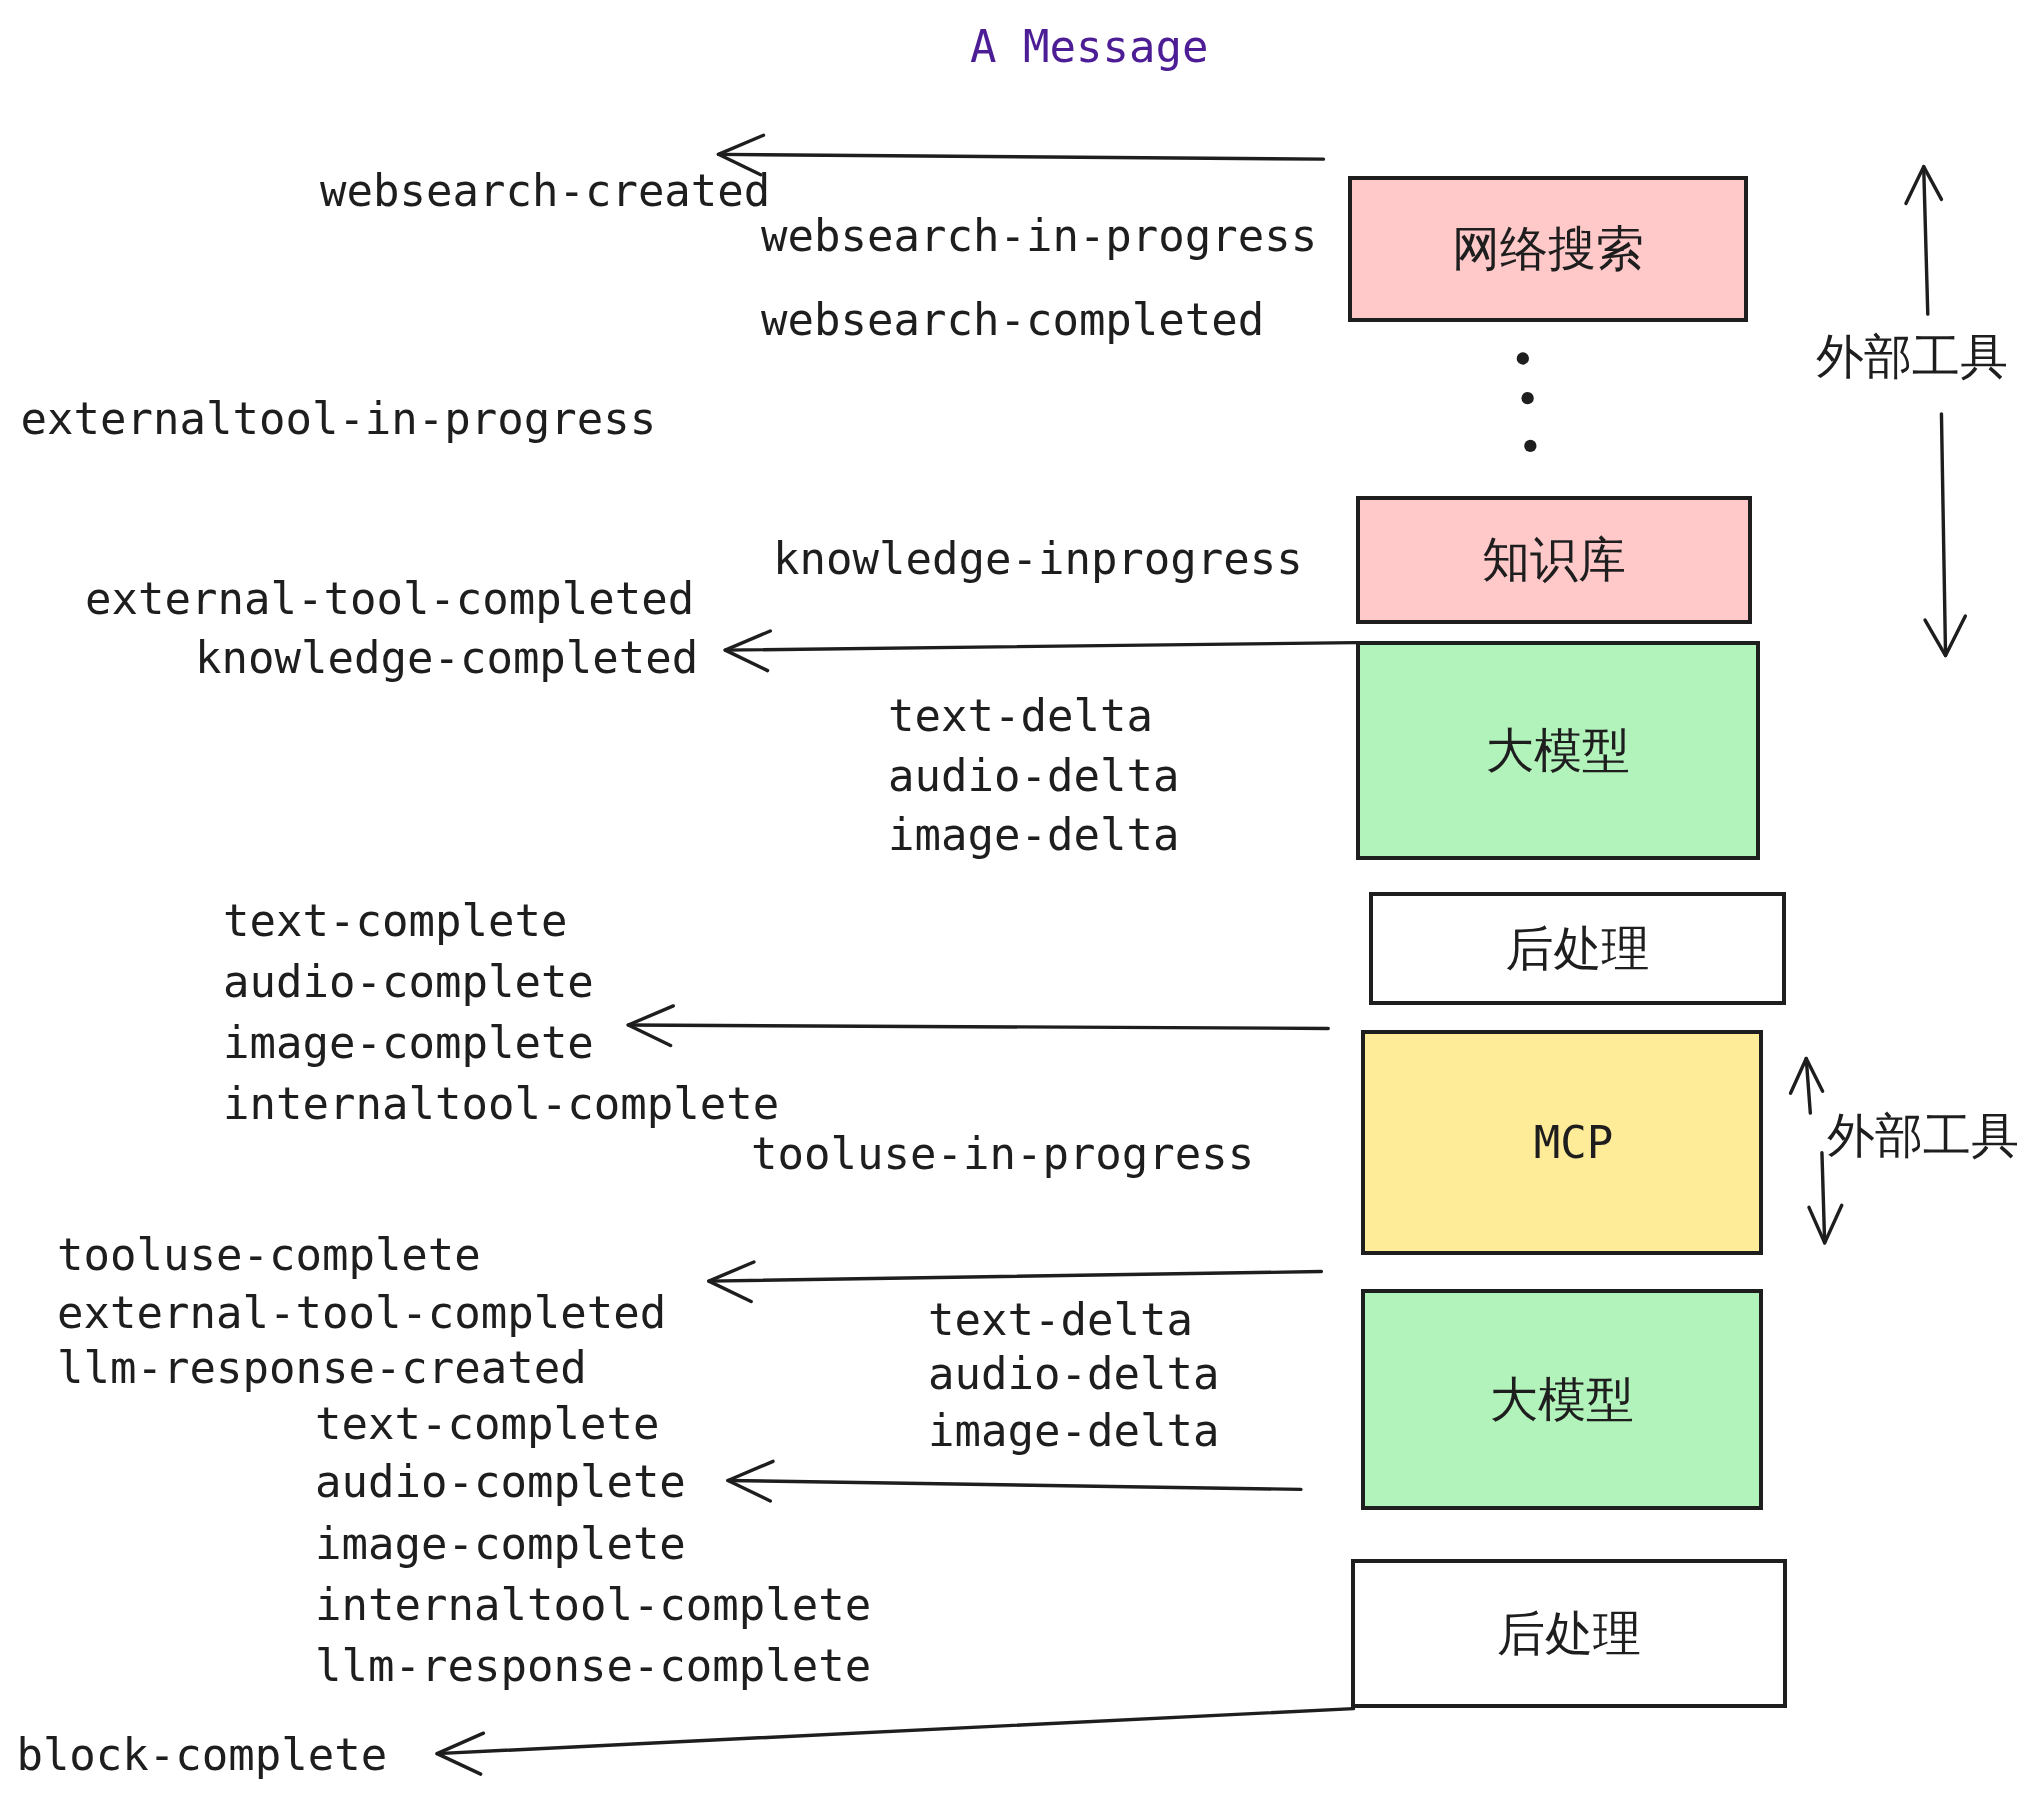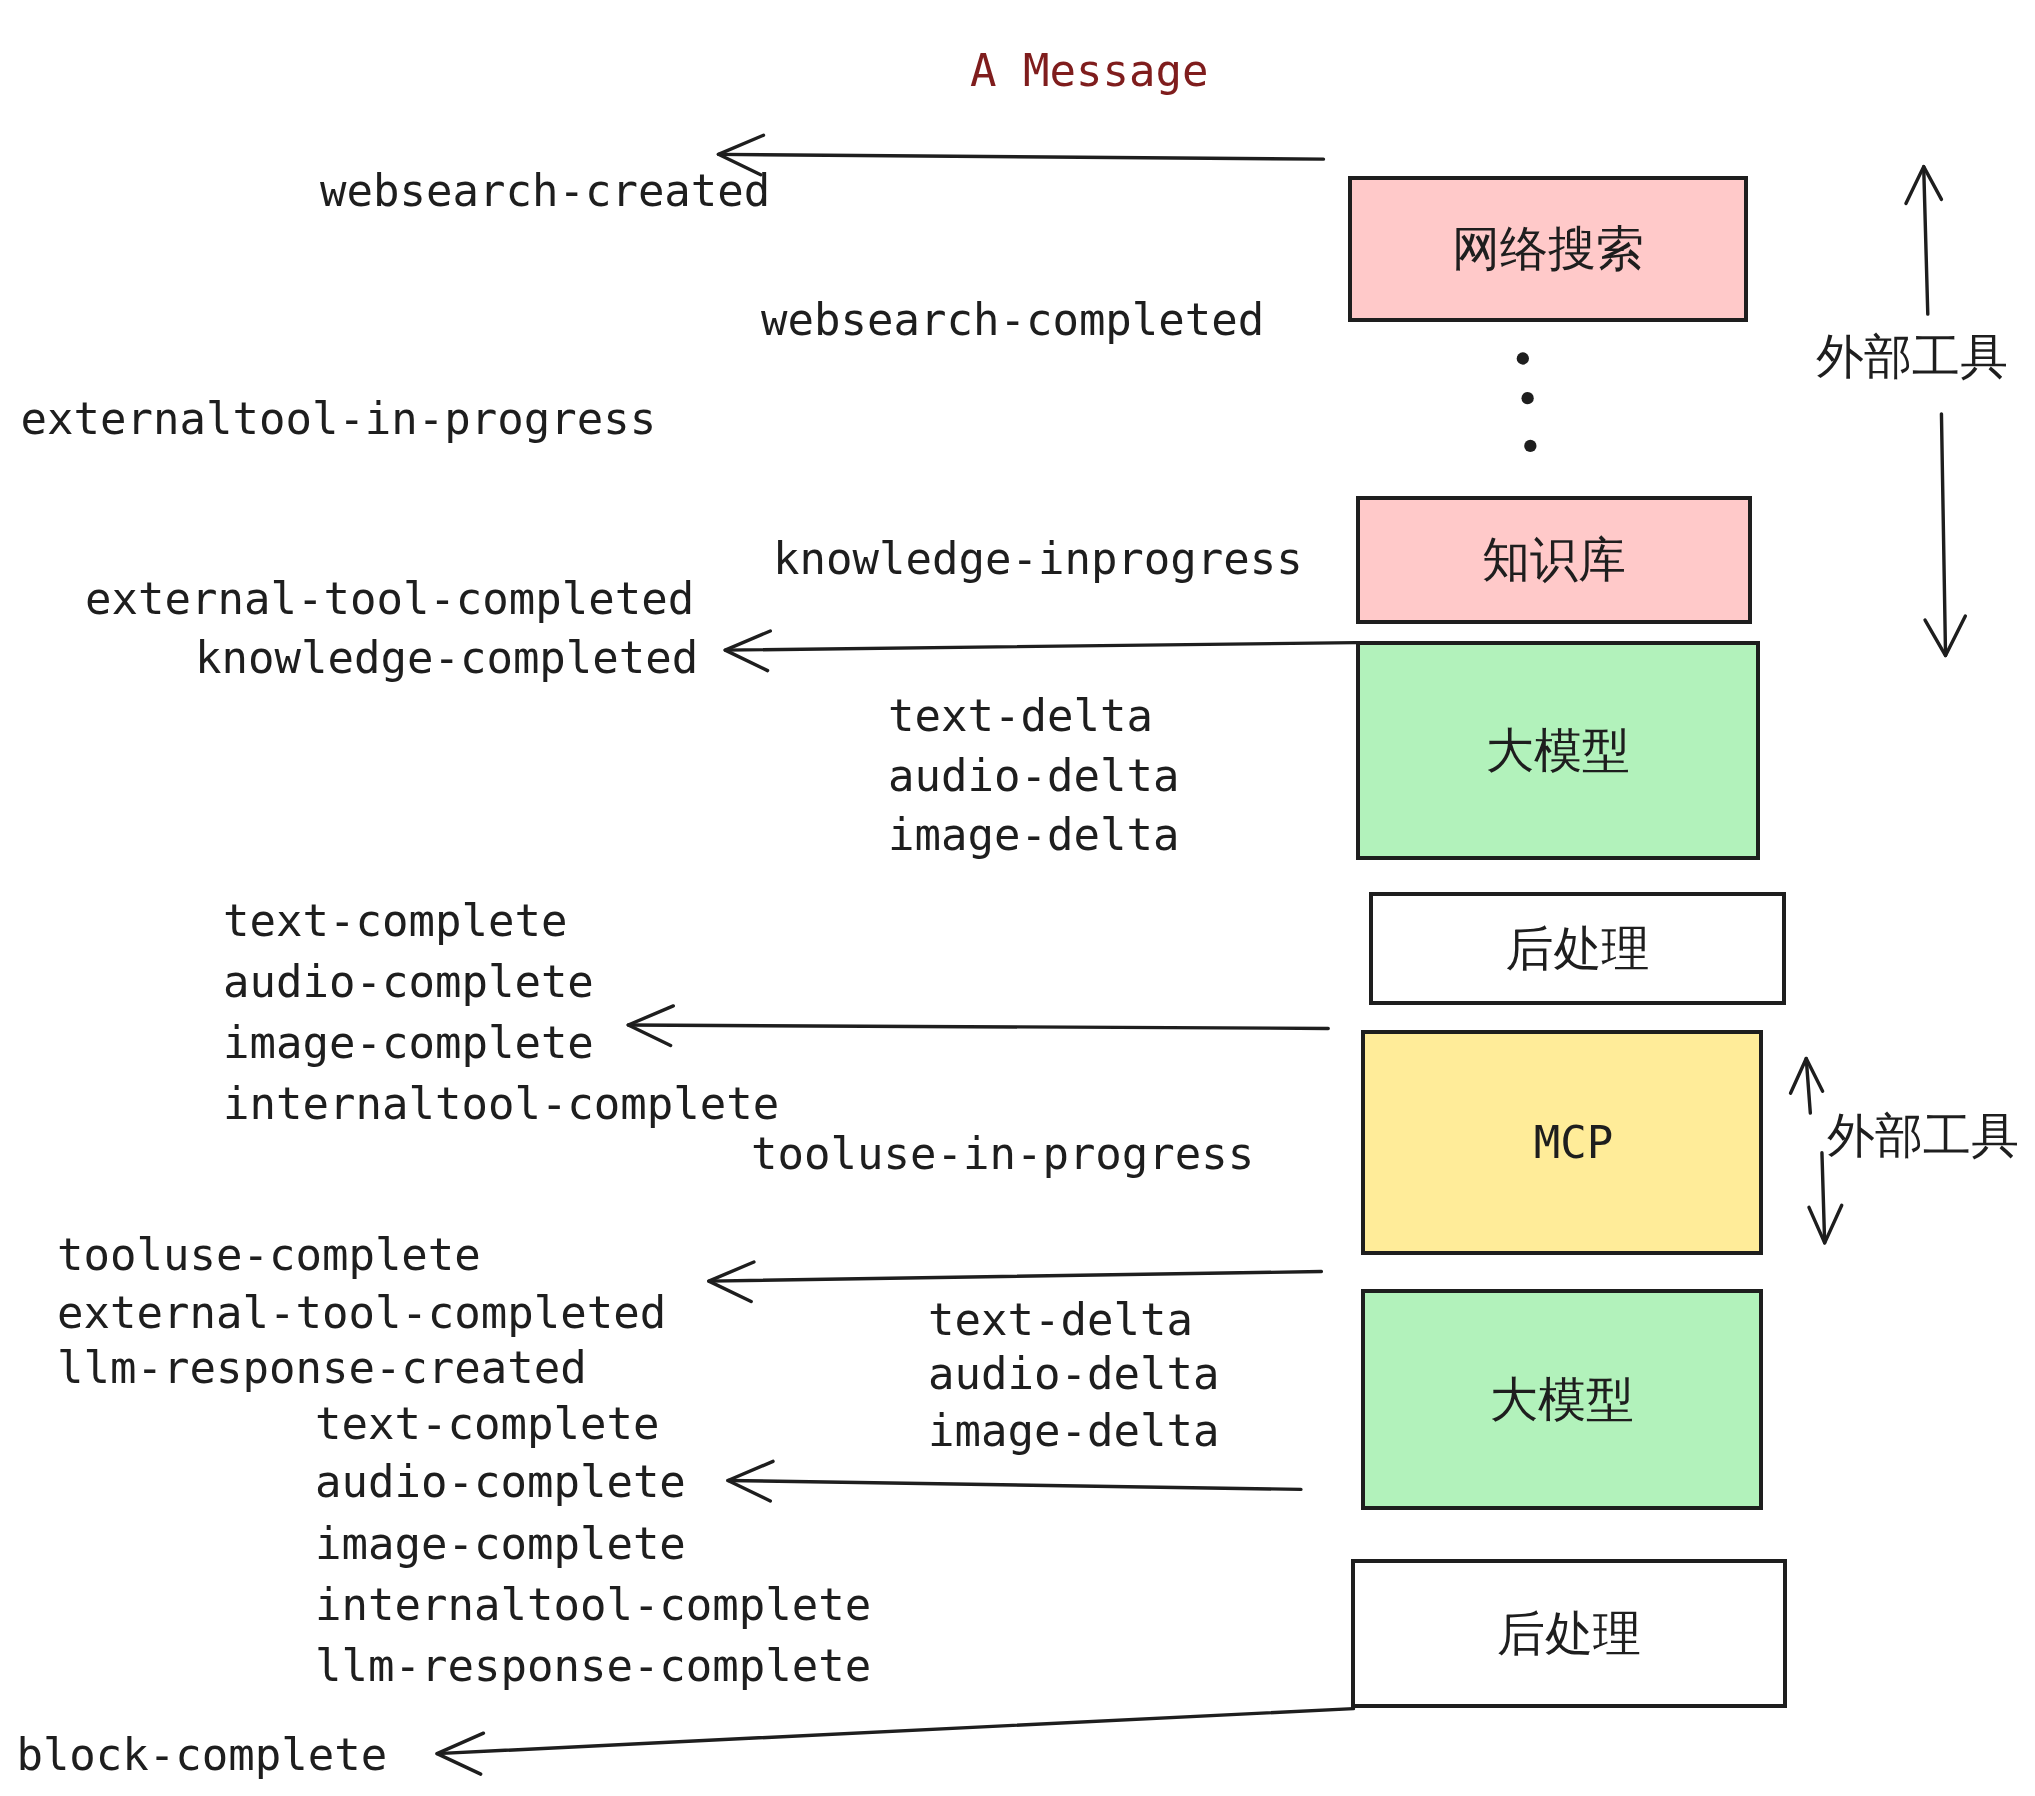--- a/index.html
+++ b/index.html
@@ -16,23 +16,22 @@
   }
   #overlay {
     position: absolute; left: 0; top: 0;
     width: 2035px; height: 1796px;
     pointer-events: none;
   }
   .title {
     position: absolute;
     transform: translateY(-50%);
     font: 44px "DejaVu Sans Mono", monospace;
-    color: #7f1d1d;
+    color: #4c1d95;
     white-space: nowrap;
-    margin-top: 24px;
   }
   .ev {
     position: absolute;
     transform: translateY(-50%);
     font: 44px "DejaVu Sans Mono", monospace;
     color: #1e1e1e;
     white-space: nowrap;
     line-height: 1;
   }
   .node {
@@ -106,20 +105,21 @@
     <g fill="#1e1e1e" stroke="none">
       <circle cx="2230" cy="525" r="9"></circle>
       <circle cx="2237" cy="583" r="9"></circle>
       <circle cx="2241" cy="653" r="9"></circle>
     </g>
   </svg>
 
   <div class="title" style="left:970px; top:46px">A Message</div>
 
   <div class="ev" style="left:320px;  top:191px">websearch-created</div>
+  <div class="ev" style="left:761px; top:236px">websearch-in-progress</div>
   <div class="ev" style="left:761px; top:320px">websearch-completed</div>
   <div class="ev" style="left:20.5px;   top:419px">externaltool-in-progress</div>
   <div class="ev" style="left:773px; top:559px">knowledge-inprogress</div>
   <div class="ev" style="left:85px;  top:599px">external-tool-completed</div>
   <div class="ev" style="left:195px;  top:658px">knowledge-completed</div>
   <div class="ev" style="left:888px; top:716px">text-delta</div>
   <div class="ev" style="left:888px; top:776px">audio-delta</div>
   <div class="ev" style="left:888px; top:835px">image-delta</div>
   <div class="ev" style="left:223px;  top:921px">text-complete</div>
   <div class="ev" style="left:223px;  top:982px">audio-complete</div>

